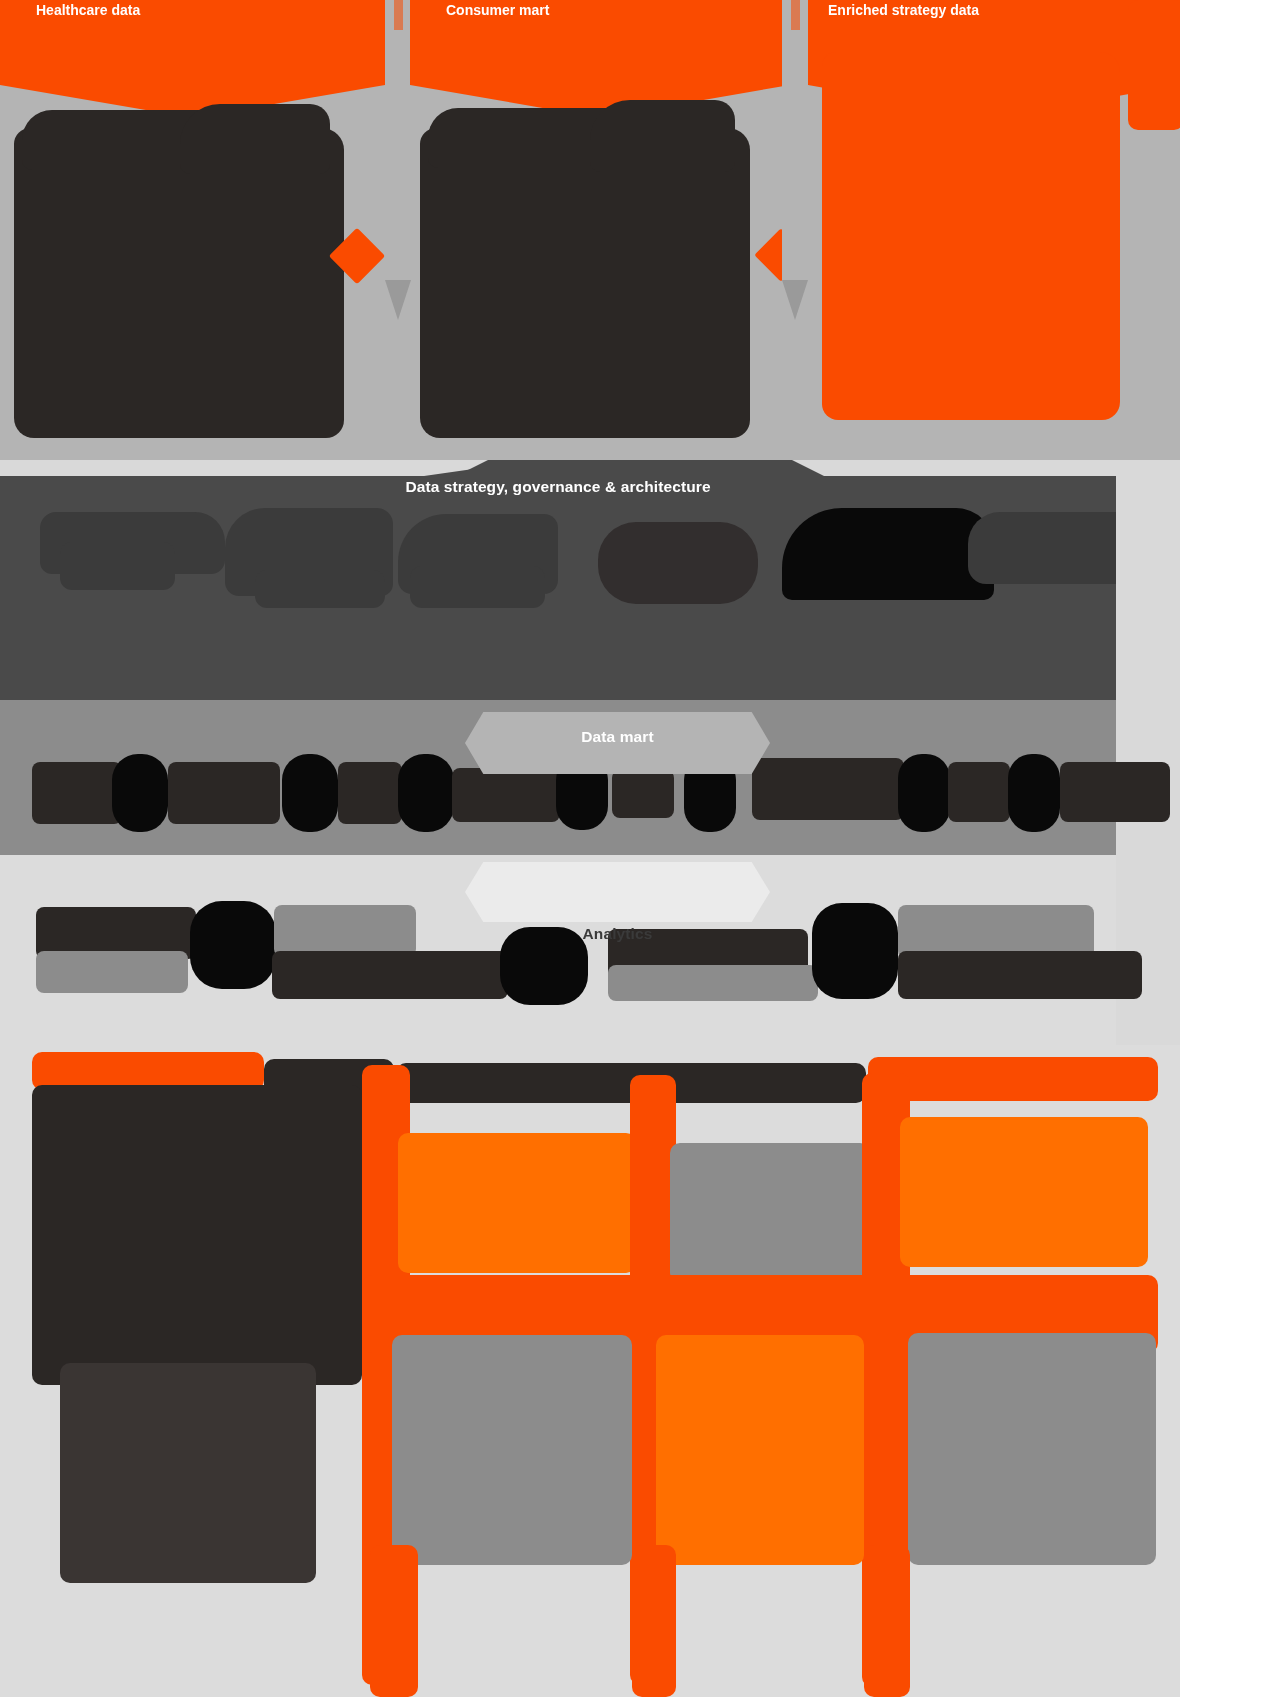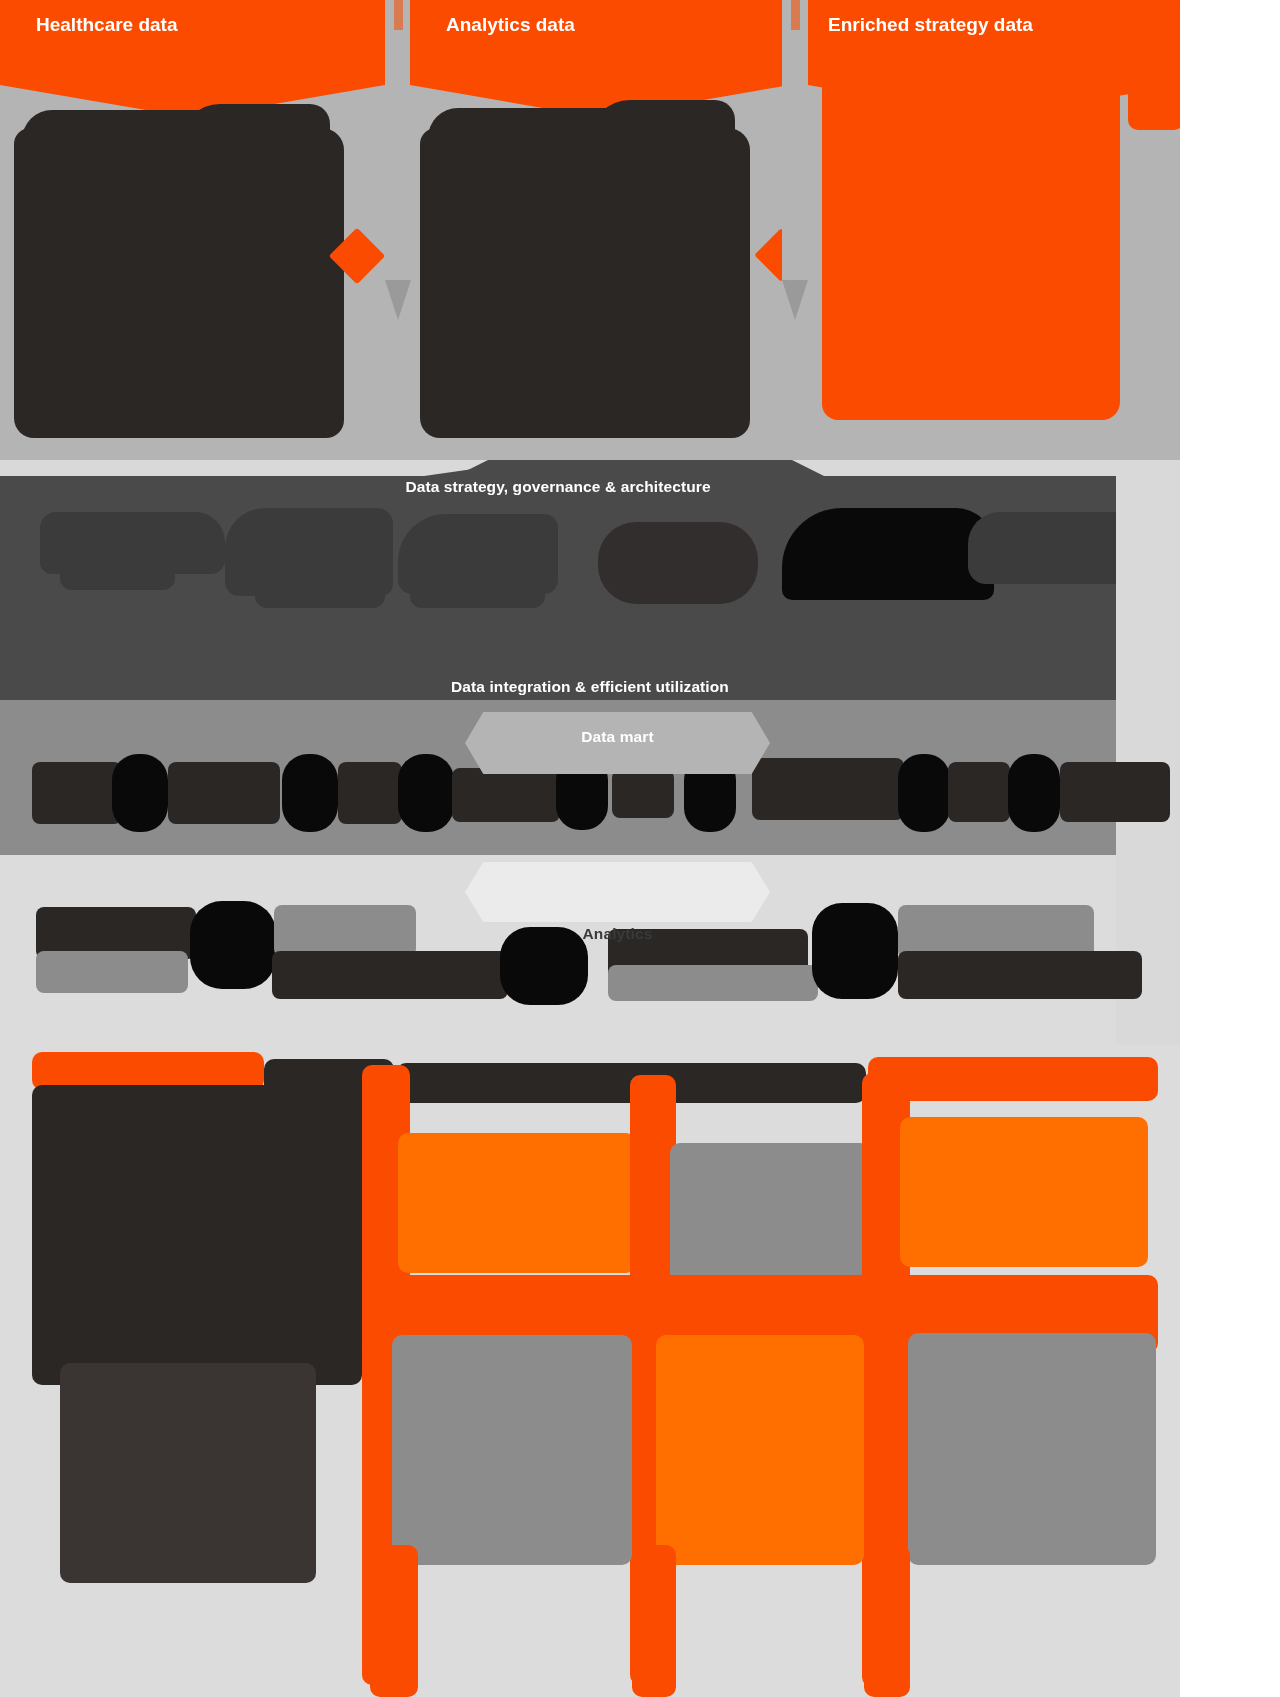--- a/index.html
+++ b/index.html
@@ -61,23 +61,23 @@
     top: 0;
     width: 100%;
     height: 118px;
     background: #fa4b00;
     clip-path: polygon(0 0, 100% 0, 100% 72%, 50% 100%, 0 72%);
   }
 
   .src-label {
     position: absolute;
     left: 36px;
-    top: 14px;
+    top: 2px;
     font-weight: bold;
-    font-size: 19px;
+    font-size: 14px;
     color: #ffffff;
     white-space: nowrap;
   }
 
   .src-body {
     position: absolute;
     left: 0;
     top: 110px;
     width: 100%;
     height: 350px;
@@ -221,21 +221,21 @@
       <div class="diamond" style="left:337px;top:236px;width:40px;height:40px;"></div>
     </div>
 
     <div class="col-arrow" style="left:385px;">
       <div class="stem"></div>
       <div class="head"></div>
     </div>
 
     <div class="src-col" style="left:410px;width:380px;">
       <div class="src-head"></div>
-      <div class="src-label">Analytics data</div>
+      <div class="src-label">Consumer mart</div>
       <div class="src-body">
         <div class="blob" style="left:10px;top:18px;width:330px;height:310px;background:#2b2725;
                     border-radius:16px 22px 18px 20px;"></div>
         <div class="blob" style="left:18px;top:-2px;width:230px;height:60px;background:#2b2725;
                     border-radius:30px 40px 10px 10px;"></div>
         <div class="blob" style="left:180px;top:-10px;width:145px;height:72px;background:#2b2725;
                     border-radius:40px 20px 10px 10px;"></div>
       </div>
       <div class="diamond" style="left:352px;top:236px;width:38px;height:38px;"></div>
     </div>
@@ -301,21 +301,20 @@
                 border-radius:24px;"></div>
     <div class="blob jag" style="left:752px;top:58px;width:152px;height:62px;background:#2b2725;"></div>
     <div class="blob jag" style="left:898px;top:54px;width:52px;height:78px;background:#090909;
                 border-radius:24px;"></div>
     <div class="blob jag" style="left:948px;top:62px;width:62px;height:60px;background:#2b2725;"></div>
     <div class="blob jag" style="left:1008px;top:54px;width:52px;height:78px;background:#090909;
                 border-radius:24px;"></div>
     <div class="blob jag" style="left:1060px;top:62px;width:110px;height:60px;background:#2b2725;"></div>
   </div>
 
-  <div class="band-title" style="position:absolute;left:0;top:678px;width:1180px;">Data integration &amp; efficient utilization</div>
 
   <div id="datamart"></div>
   <div class="band-title" style="position:absolute;left:465px;top:728px;width:305px;">Data mart</div>
 
   <div class="band" id="analytics-band">
     <div class="blob jag" style="left:36px;top:52px;width:160px;height:52px;background:#2b2725;"></div>
     <div class="blob jag" style="left:36px;top:96px;width:152px;height:42px;background:#8c8c8c;"></div>
     <div class="blob jag" style="left:190px;top:46px;width:86px;height:88px;background:#090909;
                 border-radius:32px;"></div>
     <div class="blob jag" style="left:274px;top:50px;width:142px;height:52px;background:#8c8c8c;"></div>

